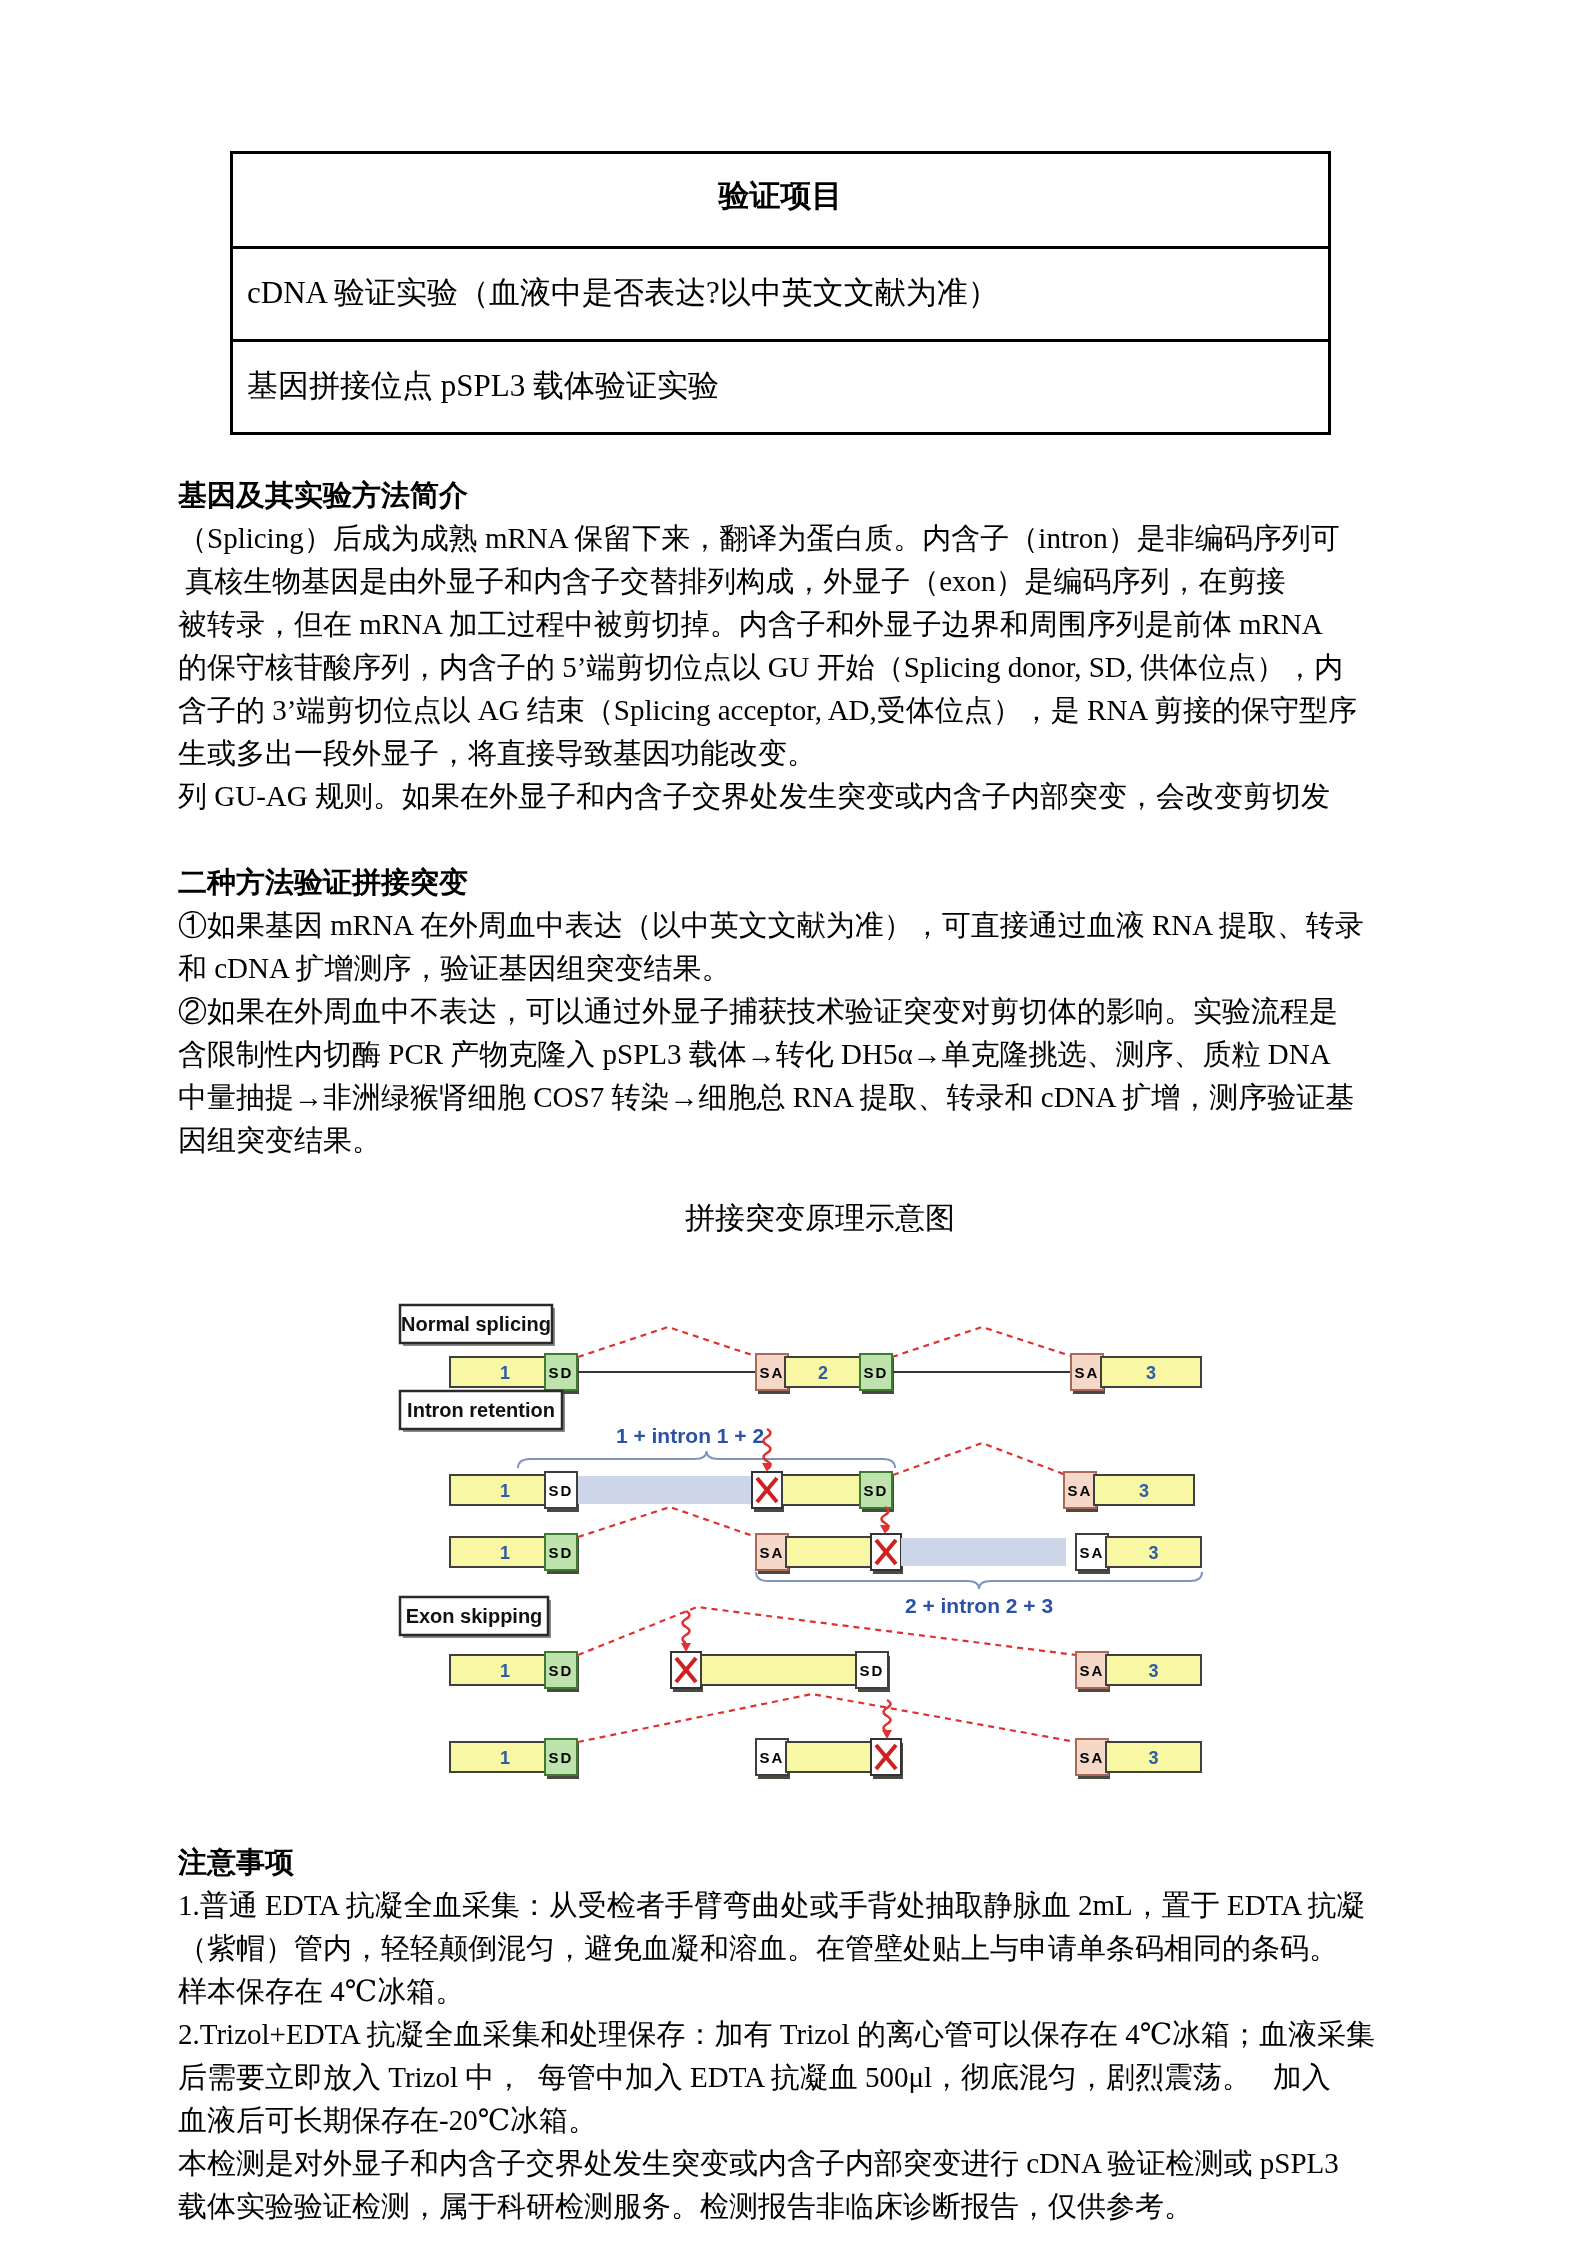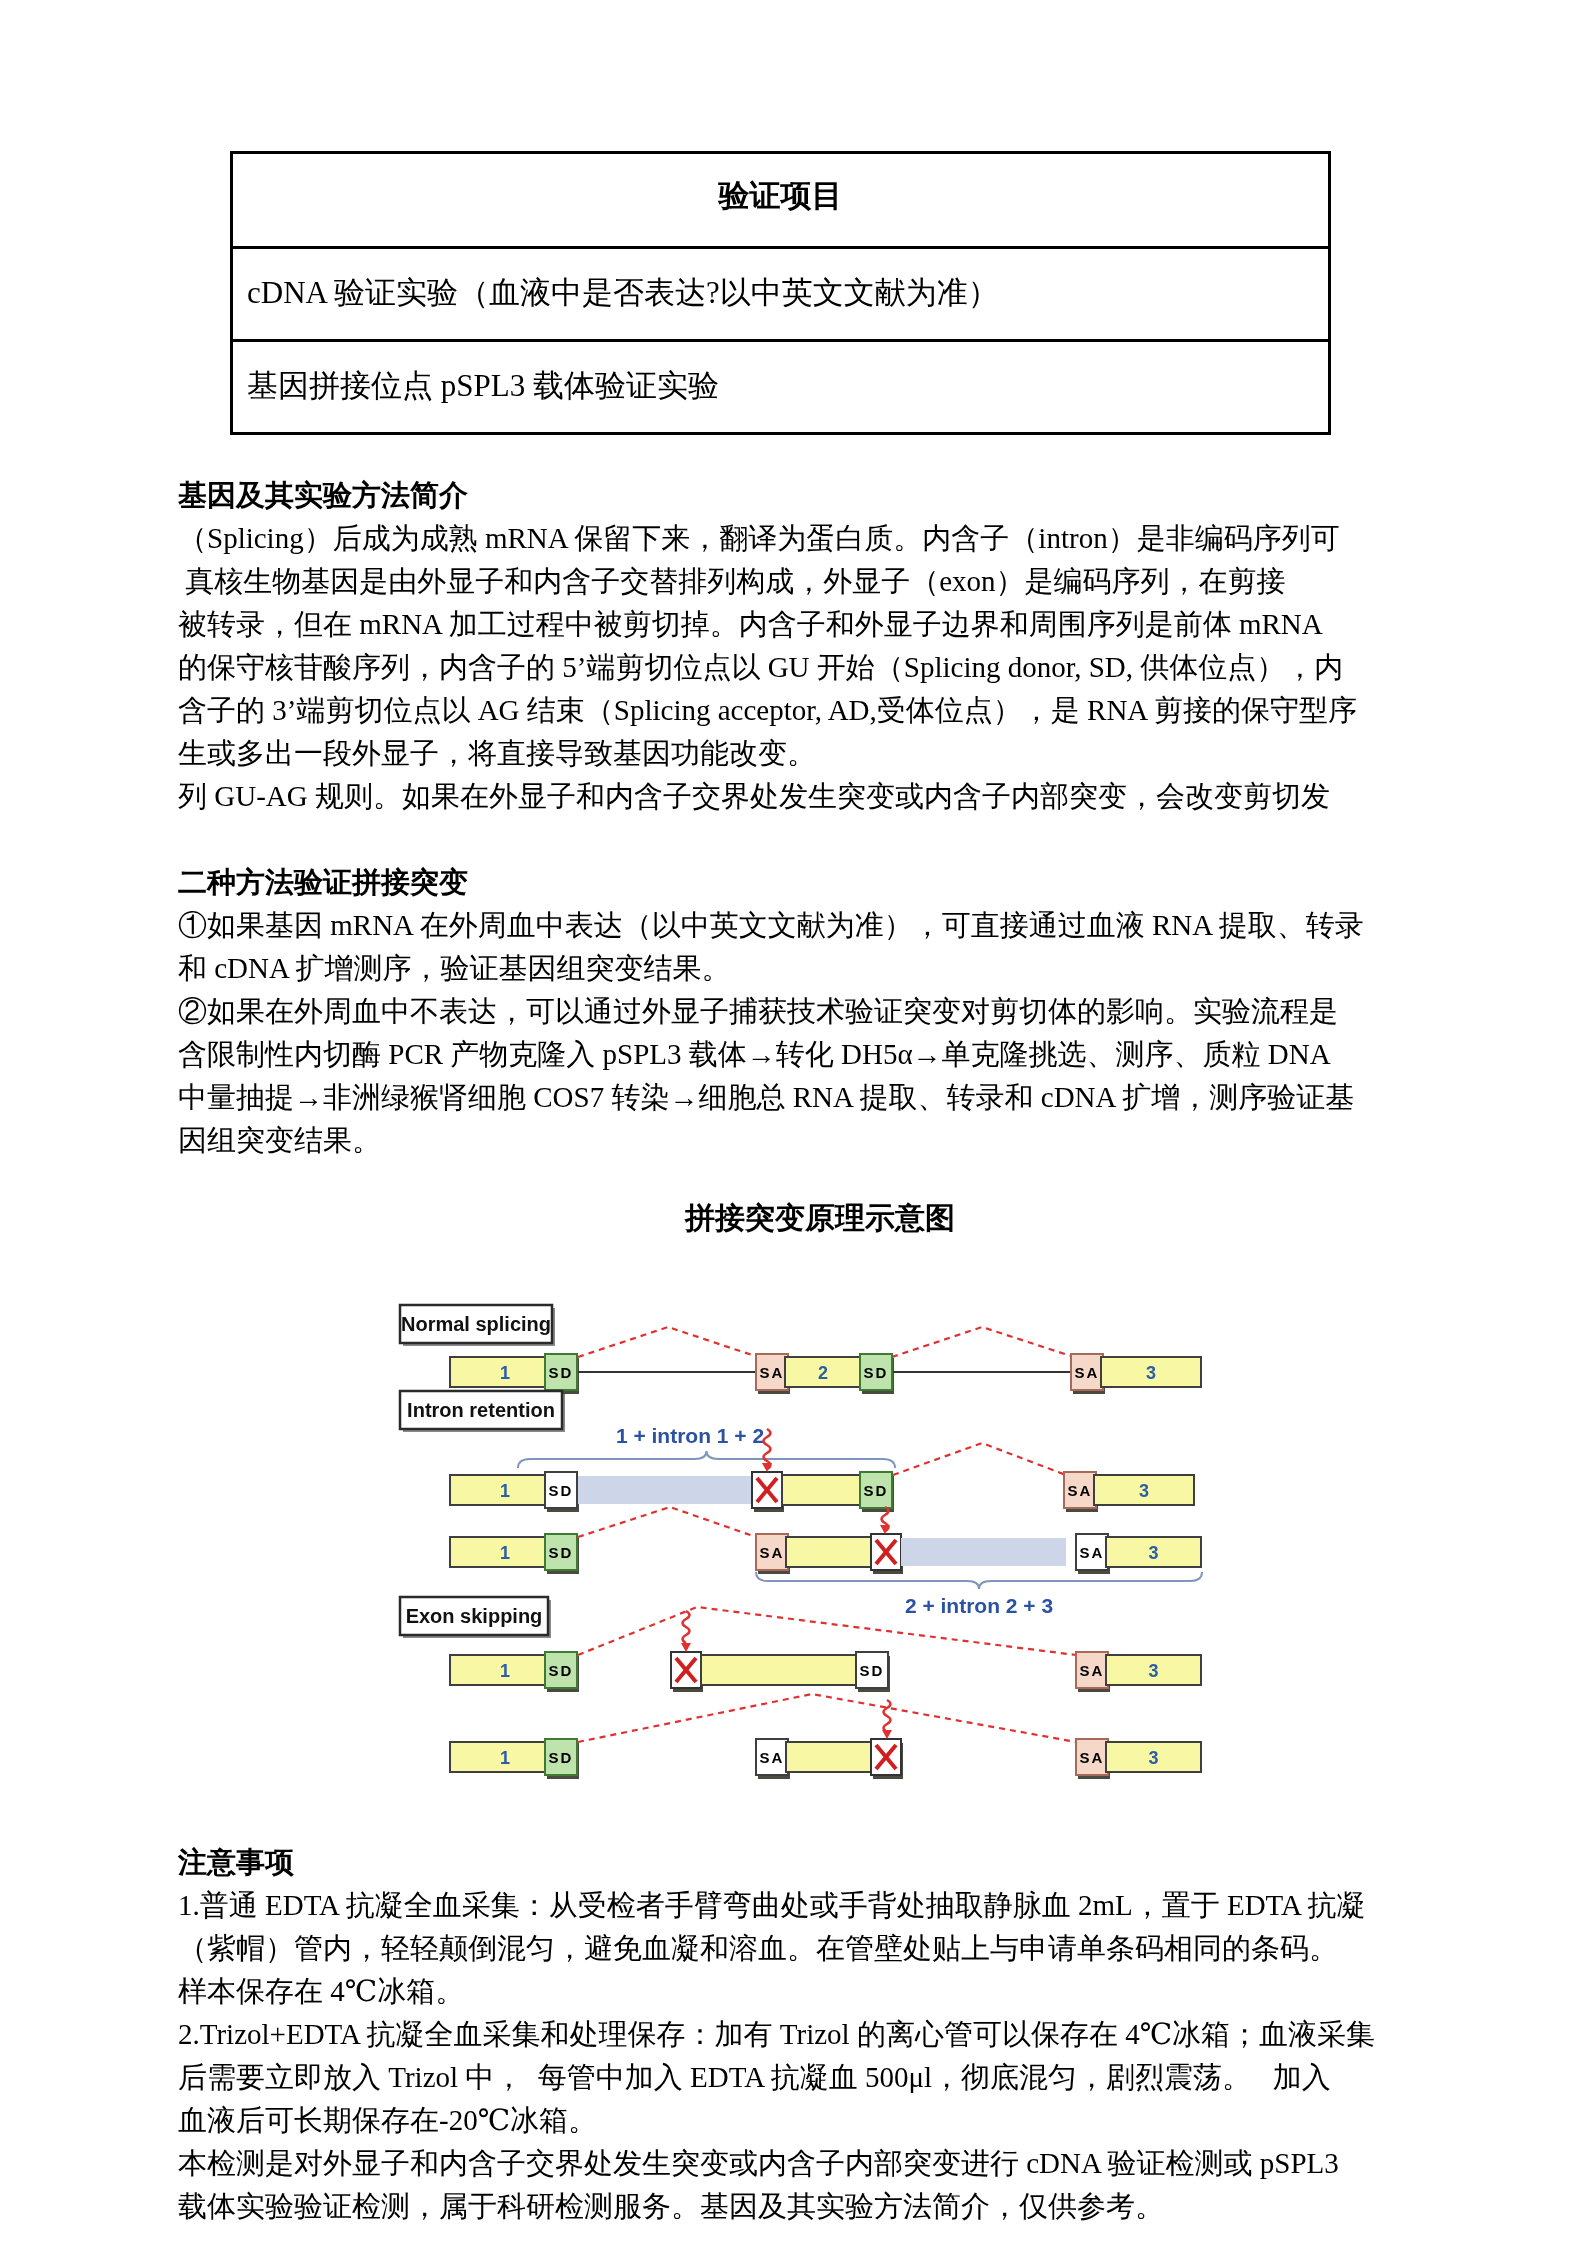--- a/index.html
+++ b/index.html
@@ -6,21 +6,21 @@
   body{width:1587px;font-family:"Liberation Serif","DejaVu Serif",serif;color:#000;}
   .page{box-sizing:border-box;width:1587px;min-height:2255px;padding:151px 150px 30px 178px;}
   .vtable{border-collapse:collapse;margin-left:52px;width:1101px;table-layout:fixed;}
   .vtable td{border:3px solid #000;font-size:31px;padding:24px 12px 26px 14px;line-height:40px;}
   .vtable tr.head td{text-align:center;font-weight:bold;padding:22px 0 30px 0;}
   h2{font-size:29px;font-weight:bold;margin:0;line-height:44px;}
   .h-intro{margin-top:38px;}
   .h-methods{margin-top:42px;}
   .h-notes{margin-top:50px;}
   .para > div{font-size:29px;line-height:43px;white-space:pre-wrap;}
-  .dg-title{width:860px;margin:36px 0 6px 212px;text-align:center;font-weight:bold;font-size:30px;}
+  .dg-title{width:860px;margin:36px 0 6px 212px;text-align:center;font-weight:normal;font-size:30px;}
   #splice-svg{display:block;margin-left:212px;}
 </style>
 </head>
 <body>
 
 <div class="page">
 
   <table class="vtable">
     <tbody id="vtable-body">
       <tr class="head">
@@ -183,16 +183,16 @@
 
   <h2 class="h-notes">注意事项</h2>
   <div class="para" id="notes-lines">
       <div>1.普通 EDTA 抗凝全血采集：从受检者手臂弯曲处或手背处抽取静脉血 2mL，置于 EDTA 抗凝</div>
       <div>（紫帽）管内，轻轻颠倒混匀，避免血凝和溶血。在管壁处贴上与申请单条码相同的条码。</div>
       <div>样本保存在 4℃冰箱。</div>
       <div>2.Trizol+EDTA 抗凝全血采集和处理保存：加有 Trizol 的离心管可以保存在 4℃冰箱；血液采集</div>
       <div>后需要立即放入 Trizol 中，  每管中加入 EDTA 抗凝血 500μl，彻底混匀，剧烈震荡。   加入</div>
       <div>血液后可长期保存在-20℃冰箱。</div>
       <div>本检测是对外显子和内含子交界处发生突变或内含子内部突变进行 cDNA 验证检测或 pSPL3</div>
-      <div>载体实验验证检测，属于科研检测服务。基因及其实验方法简介，仅供参考。</div>
+      <div>载体实验验证检测，属于科研检测服务。检测报告非临床诊断报告，仅供参考。</div>
     </div>
 
 </div>
 
 </body></html>

